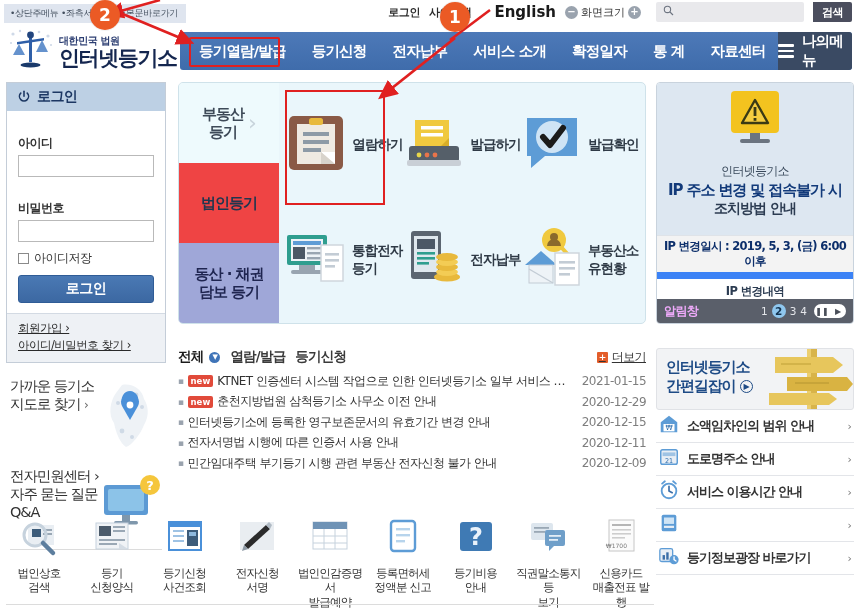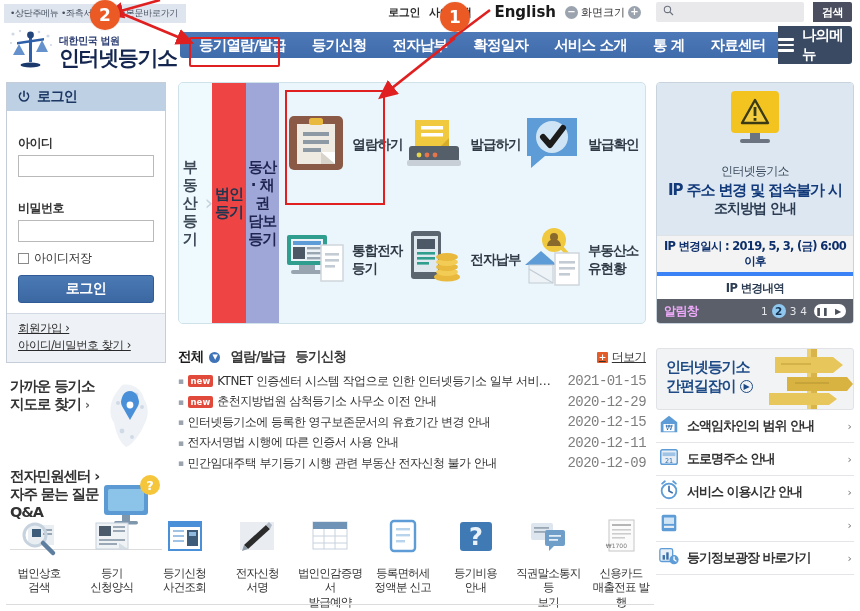--- a/index.html
+++ b/index.html
@@ -55,21 +55,21 @@
   .header {
     position: absolute; left: 0; top: 26px; width: 860px; height: 52px;
   }
   .logo { position: absolute; left: 8px; top: 2px; display: flex; align-items: center; gap: 5px; }
   .logo-emblem { position: relative; width: 46px; height: 44px; }
   .logo-text { line-height: 1.05; }
   .logo-sub { font-size: 10px; font-weight: bold; color: #2c3e72; letter-spacing: -0.4px; }
   .logo-main { font-size: 21px; font-weight: bold; color: #14264f; letter-spacing: -1.4px; }
 
   .gnb {
-    position: absolute; left: 180px; top: 6px; width: 672px; height: 26px;
+    position: absolute; left: 180px; top: 6px; width: 672px; height: 38px;
     background: linear-gradient(#4d79b8, #3f6cab);
     border-radius: 3px; display: flex; align-items: center;
   }
   .gnb-item {
     color: #ffffff; font-size: 14.5px; font-weight: bold; letter-spacing: -0.8px;
     padding: 0 13px; cursor: pointer; white-space: nowrap; line-height: 38px;
   }
   .gnb-item.first { margin-left: 6px; }
   .gnb-my {
     margin-left: auto; background: #3a4a63; height: 38px; width: 144px;
@@ -108,34 +108,34 @@
   .loginbtn {
     width: 100%; height: 28px; background: linear-gradient(#4a79b4, #3c68a2);
     border: 1px solid #2f5c96; border-radius: 3px; color: #fff;
     font-size: 14px; font-weight: bold; letter-spacing: -0.5px; cursor: pointer;
     font-family: "DejaVu Sans", sans-serif;
   }
   .loginbox-ft { background: #eef1f5; border-top: 1px solid #d3dae3; padding: 5px 11px 7px; }
   .ftlink { display: block; font-size: 11.5px; color: #2a2a2a; text-decoration: underline; letter-spacing: -0.5px; margin: 2px 0; }
 
   .sidepromo { position: relative; margin-top: 14px; padding-left: 4px; height: 82px; }
-  .promo-title { font-size: 14.5px; font-weight: bold; color: #333; letter-spacing: -1.1px; line-height: 1.25; }
+  .promo-title { font-size: 14.5px; font-weight: normal; color: #333; letter-spacing: -1.1px; line-height: 1.25; }
   .promo-arrow { color: #666; font-size: 12px; }
   .mapart { position: absolute; right: 2px; top: 2px; width: 72px; height: 72px; }
   .sidepromo2 { position: relative; margin-top: 8px; padding-left: 4px; height: 76px; }
   .monitorart { position: absolute; right: 2px; top: 6px; width: 66px; height: 58px; }
   .sidesep { margin: 6px 4px 0; border-top: 1px solid #dcdcdc; }
 
   
   .svcpanel {
     position: absolute; left: 178px; top: 82px; width: 468px; height: 242px;
     background: #eaf6fb; border: 1px solid #cfe2ea; border-radius: 5px;
     display: flex; overflow: hidden;
   }
-  .svctabs { width: 100px; display: flex; flex-direction: row; }
+  .svctabs { width: 100px; display: flex; flex-direction: column; }
   .svctab {
     flex: 1; display: flex; flex-direction: column; align-items: center;
     justify-content: center; font-size: 15px; font-weight: bold;
     letter-spacing: -1px; line-height: 1.2; cursor: pointer; text-align: center;
   }
   .svctab.t1 { background: #eefafd; color: #3e4a58; }
   .svctab.t2 { background: #ef4444; color: #20364f; }
   .svctab.t3 { background: #9fa7d8; color: #1f2550; }
   .tab1wrap { position: relative; width: 100%; display: flex; align-items: center; justify-content: center; }
   .chevmark { font-size: 22px; color: #c8d4dc; font-weight: normal; margin-left: 4px; }
@@ -158,21 +158,21 @@
     border: 1px solid #c9d3dd; border-radius: 4px; overflow: hidden; background: #fff;
   }
   .alert-top {
     background: #dde7f1; height: 152px; padding-top: 6px;
     display: flex; flex-direction: column; align-items: center;
   }
   .alert-kicker { font-size: 12px; color: #3a4a5c; letter-spacing: -0.7px; margin-top: 2px; }
   .alert-h1 { font-size: 15px; font-weight: bold; color: #123a7a; letter-spacing: -1.1px; margin-top: 1px; }
   .alert-h2 { font-size: 14px; font-weight: bold; color: #2c3c52; letter-spacing: -1px; }
   .alert-when {
-    background: #f3f3f3; border-top: 1px solid #dfe3e8; border-bottom: 4px solid #3b82f6;
+    background: #f3f3f3; border-top: 1px solid #dfe3e8; border-bottom: 7px solid #3b82f6;
     font-size: 11.5px; font-weight: bold; color: #0d2f6b; text-align: center;
     padding: 3px 0; letter-spacing: -0.7px;
   }
   .alert-subhd { text-align: center; font-size: 11.5px; font-weight: bold; color: #2c3c52; margin-top: 5px; letter-spacing: -0.6px; }
   .iprow { display: flex; align-items: center; justify-content: center; gap: 6px; font-size: 12px; color: #16335f; font-weight: bold; margin-top: 3px; letter-spacing: -0.4px; }
   .iparrow { color: #2277dd; font-size: 13px; }
   .alert-bar {
     position: absolute; left: 0; bottom: 0; width: 100%; height: 24px;
     background: #5a5f6a; display: flex; align-items: center; padding: 0 7px;
   }
@@ -195,21 +195,21 @@
   .bdot { width: 11px; height: 11px; border-radius: 50%; background: #3f74b8; display: inline-flex; align-items: center; justify-content: center; color: #fff; font-size: 7px; }
   .more { margin-left: auto; display: flex; align-items: center; gap: 4px; font-size: 12px; color: #333; text-decoration: underline; letter-spacing: -0.6px; cursor: pointer; }
   .plusq { width: 11px; height: 11px; background: #e35d2a; color: #fff; font-size: 9px; line-height: 11px; text-align: center; border-radius: 1px; font-weight: bold; }
   .brow { display: flex; align-items: center; height: 20.5px; font-size: 12px; color: #333; letter-spacing: -0.55px; }
   .bbullet { color: #9aa3ae; margin-right: 4px; font-size: 9px; }
   .newtag {
     background: #e14a3a; color: #fff; font-size: 8.5px; font-weight: bold;
     padding: 1px 3px; border-radius: 2px; margin-right: 4px; letter-spacing: 0;
   }
   .btitle { cursor: pointer; white-space: nowrap; overflow: hidden; text-overflow: ellipsis; }
-  .bdate { margin-left: auto; color: #7e7e7e; font-size: 14px; white-space: nowrap; padding-left: 8px; font-family: Liberation Mono, monospace; }
+  .bdate { margin-left: auto; color: #7e7e7e; font-size: 12px; white-space: nowrap; padding-left: 8px; }
 
   
   .guide { position: absolute; left: 656px; top: 348px; width: 198px; }
   .guide-banner {
     position: relative; height: 62px; background: #f2f3f5; border: 1px solid #e0e2e6;
     border-radius: 3px; padding: 9px 0 0 9px; overflow: hidden;
   }
   .gb-t1 { font-size: 15px; font-weight: bold; color: #1e4b86; letter-spacing: -1.1px; line-height: 1.25; }
   .gb-t2 { font-size: 15px; font-weight: bold; color: #1e4b86; letter-spacing: -1.1px; display: flex; align-items: center; gap: 4px; }
   .gb-go { width: 13px; height: 13px; border-radius: 50%; border: 1.5px solid #1e4b86; display: inline-flex; align-items: center; justify-content: center; font-size: 8px; }
@@ -296,22 +296,22 @@
       <span class="logo-text">
         <span class="logo-sub">대한민국 법원</span><br>
         <span class="logo-main">인터넷등기소</span>
       </span>
     </div>
 
     <nav class="gnb">
       <span class="gnb-item first">등기열람/발급</span>
       <span class="gnb-item">등기신청</span>
       <span class="gnb-item">전자납부</span>
+      <span class="gnb-item">서비스 소개</span>
       <span class="gnb-item">확정일자</span>
-      <span class="gnb-item">서비스 소개</span>
       <span class="gnb-item">통 계</span>
       <span class="gnb-item">자료센터</span>
       <span class="gnb-my">
         <span class="hamburger">
             <i></i>
             <i></i>
             <i></i>
           </span>
         <span>나의메뉴</span>
       </span>

